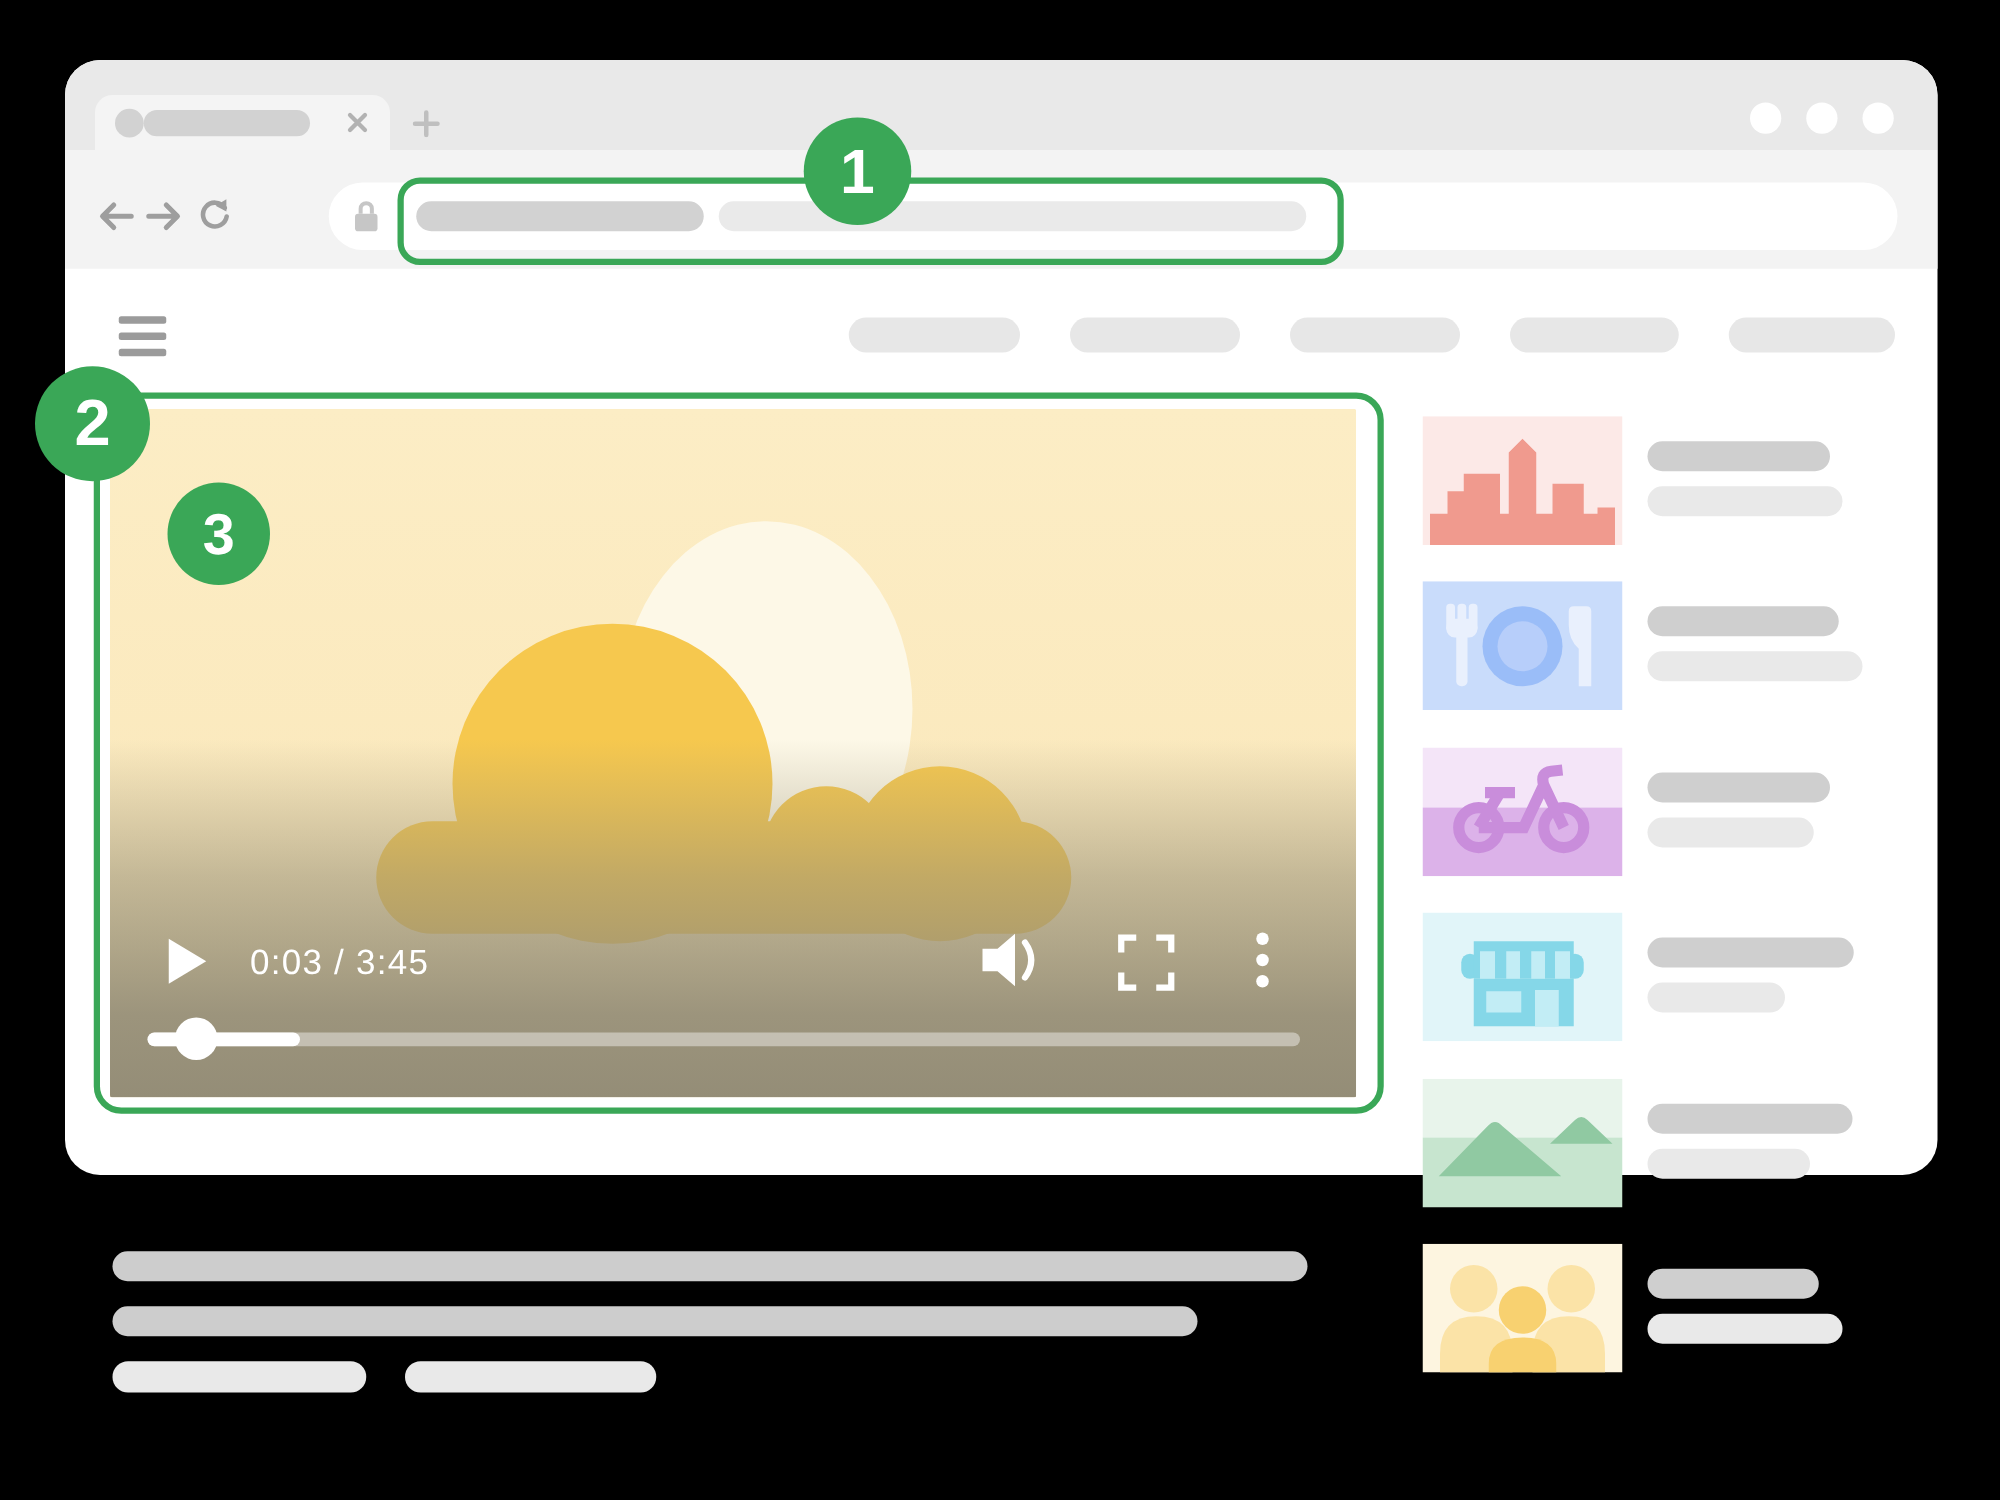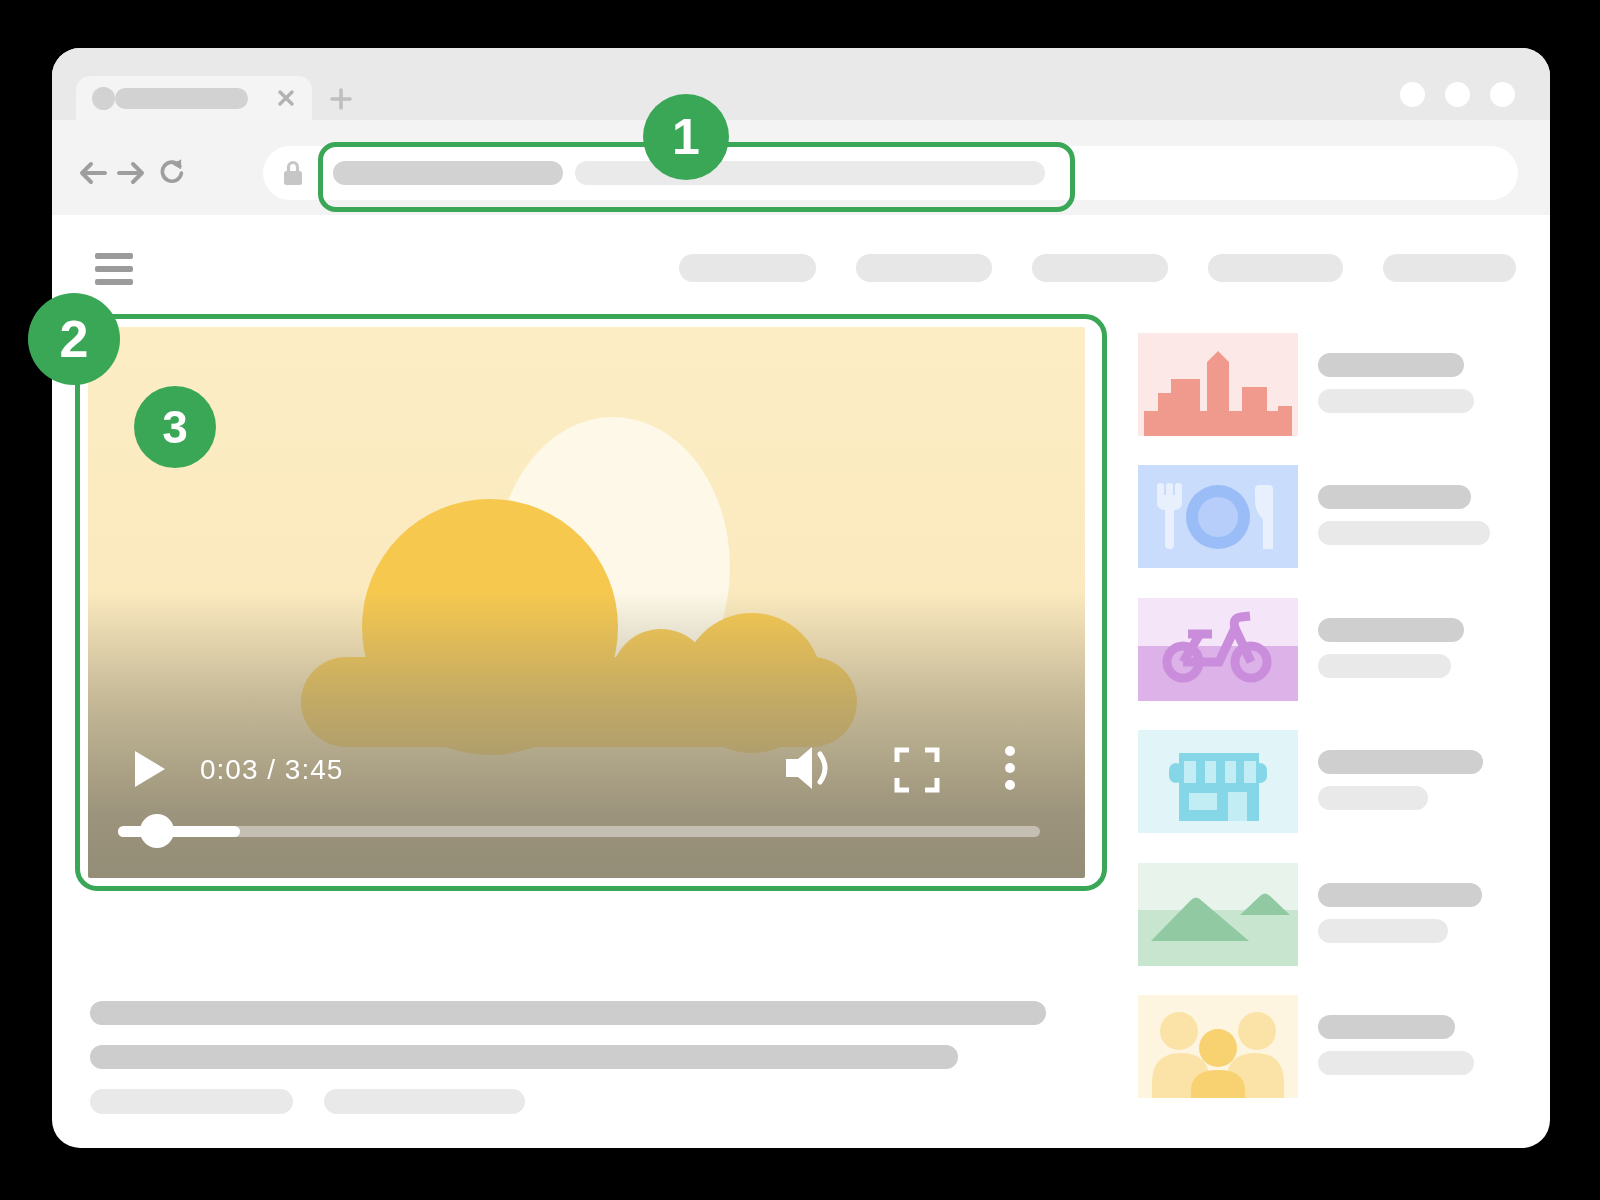--- a/index.html
+++ b/index.html
@@ -1,20 +1,20 @@
 <!DOCTYPE html>
 <html><head>
 <meta charset="utf-8">
 <style>
   html,body{margin:0;padding:0;background:#000;}
   .stage{position:relative;width:1600px;height:1200px;background:#000;overflow:hidden;
          font-family:"Liberation Sans",sans-serif;}
 
   
-  .window{position:absolute;left:52px;top:48px;width:1498px;height:1100px;
+  .window{position:absolute;left:52px;top:48px;width:1498px;height:892px;
           background:#fff;border-radius:28px;}
   .tabstrip{position:absolute;left:0;top:0;width:100%;height:72px;background:#e9e9e9;
             border-radius:28px 28px 0 0;}
   .tab{position:absolute;left:24px;top:28px;width:236px;height:44px;background:#f4f4f4;
        border-radius:14px 14px 0 0;}
   .favicon{position:absolute;left:16px;top:11px;width:23px;height:23px;border-radius:50%;background:#d2d2d2;}
   .tabtitle{position:absolute;left:39px;top:12px;width:133px;height:21px;border-radius:11px;background:#d2d2d2;}
   .tabclose{position:absolute;left:201px;top:13px;width:18px;height:18px;}
   .newtab{position:absolute;left:278px;top:40px;width:22px;height:22px;}
   .windots{position:absolute;top:34px;left:1348px;width:120px;height:25px;display:flex;gap:20px;}

